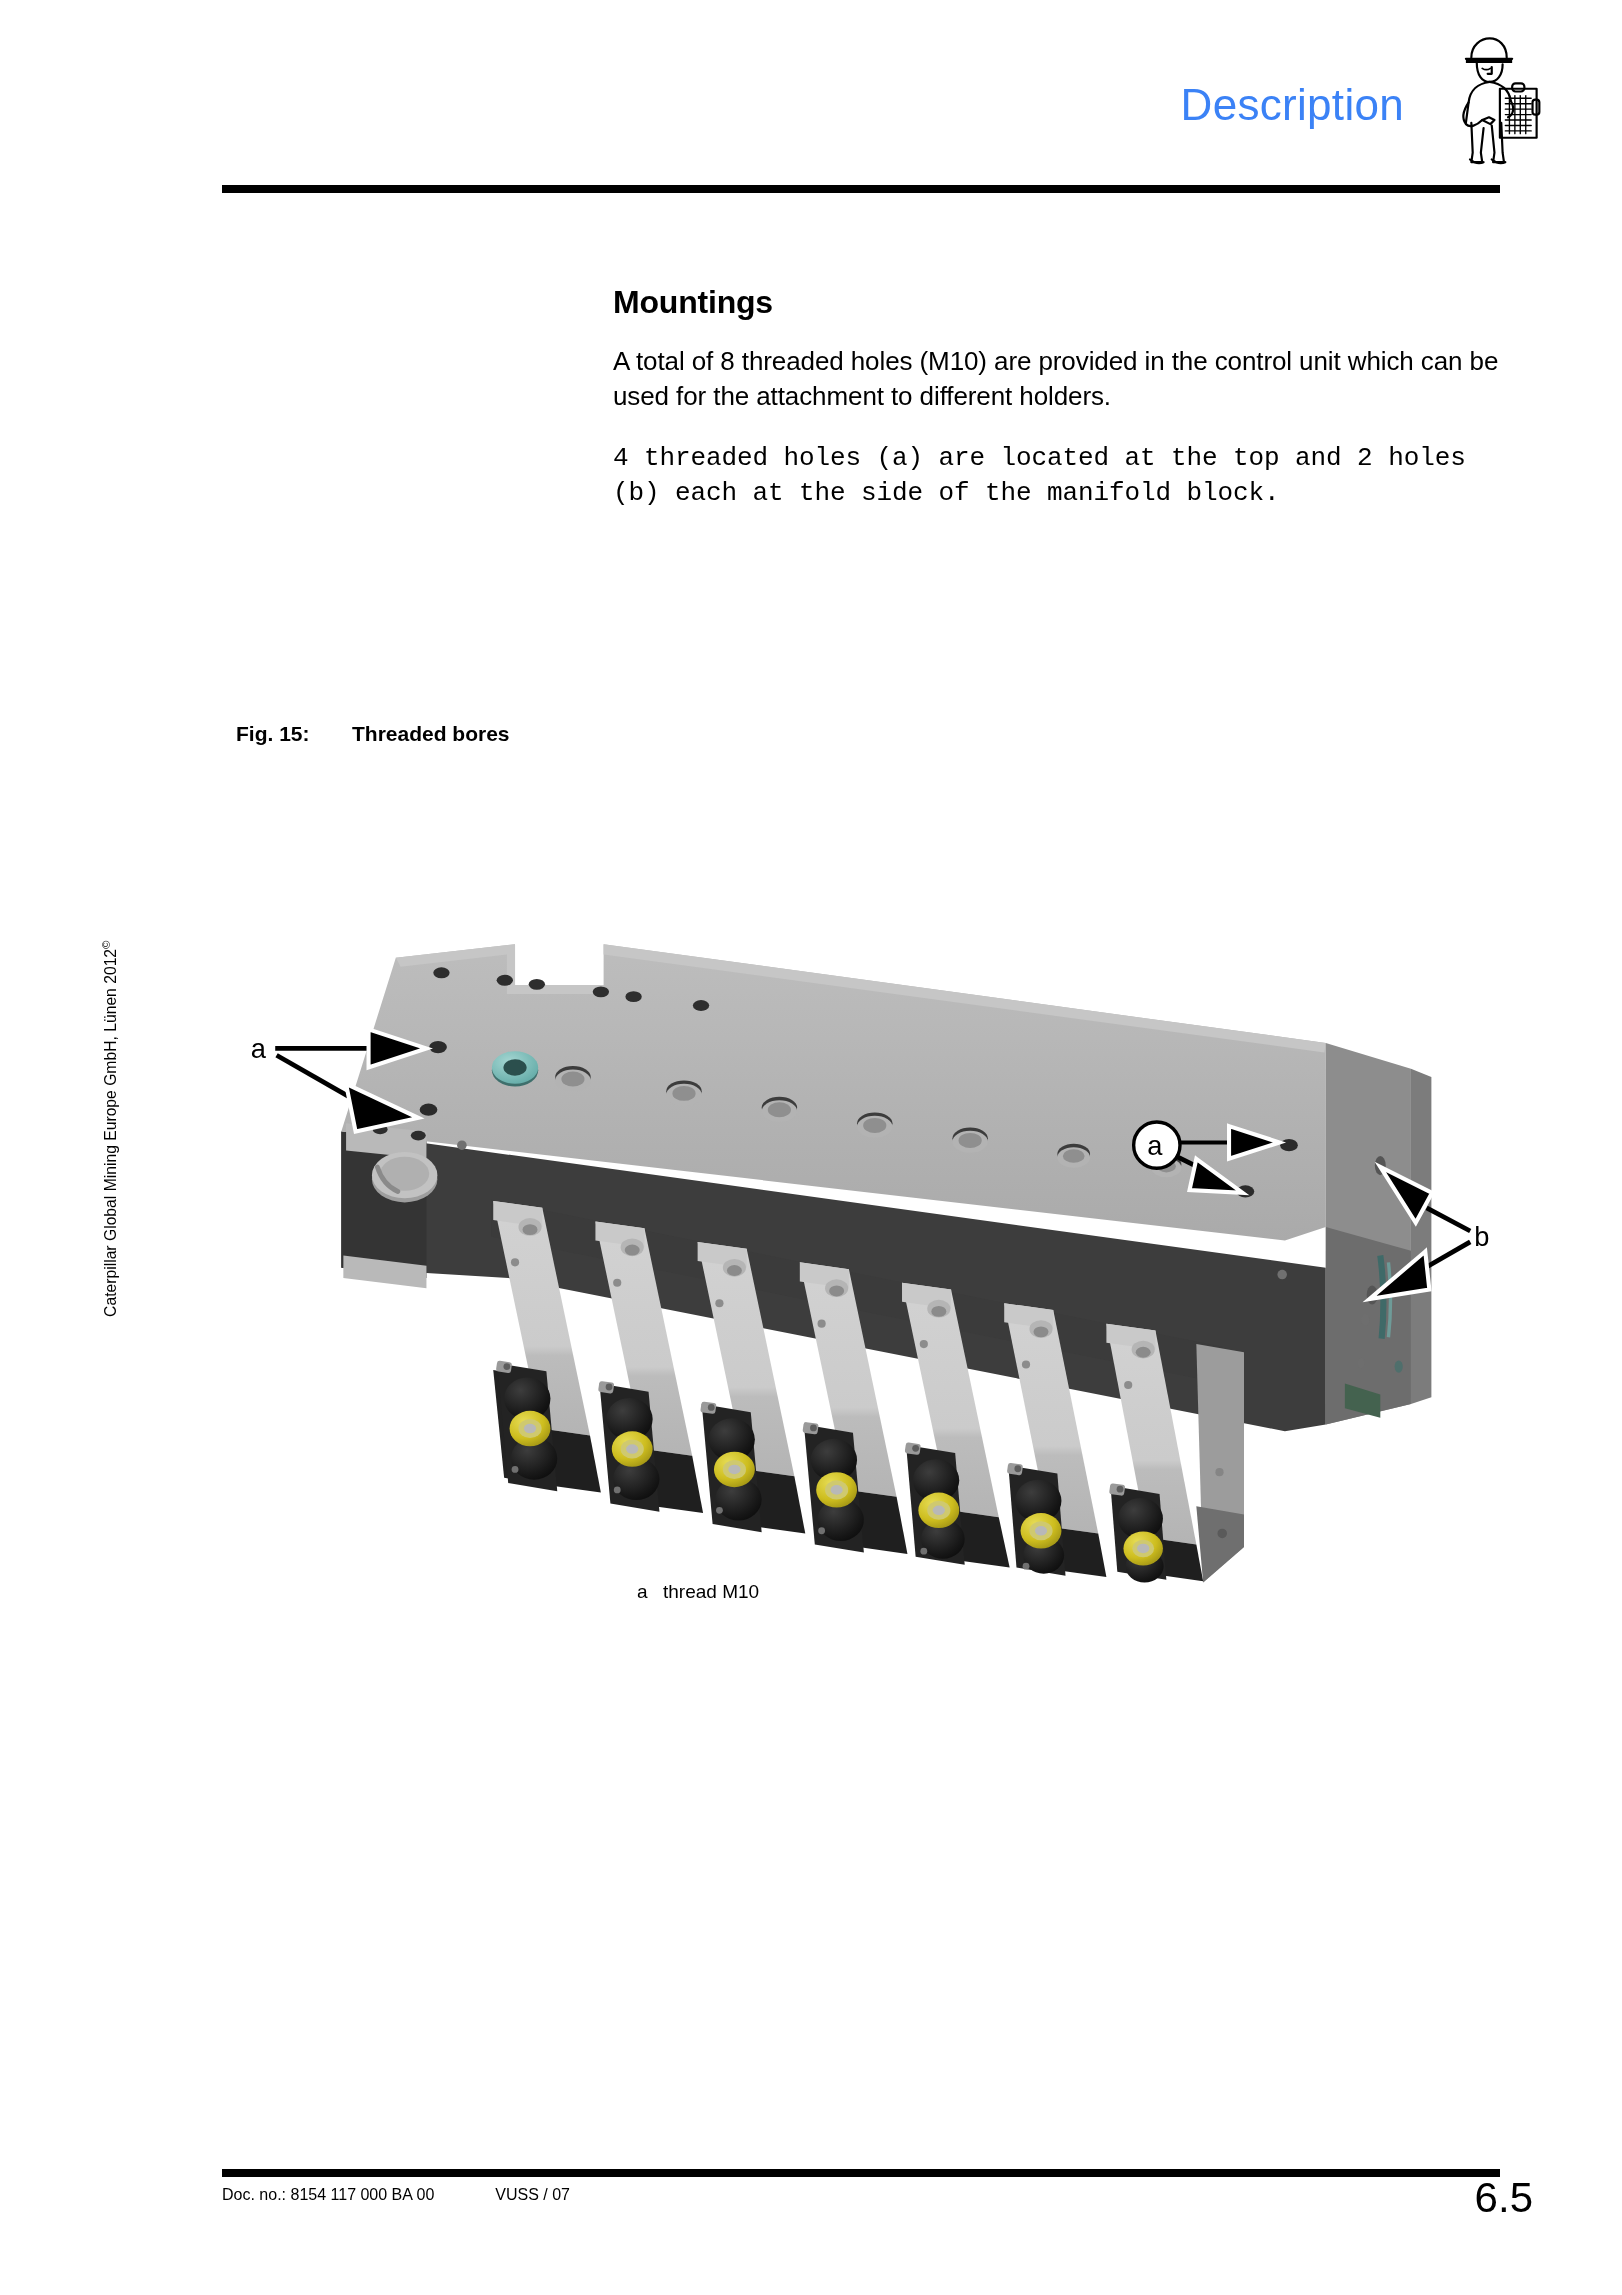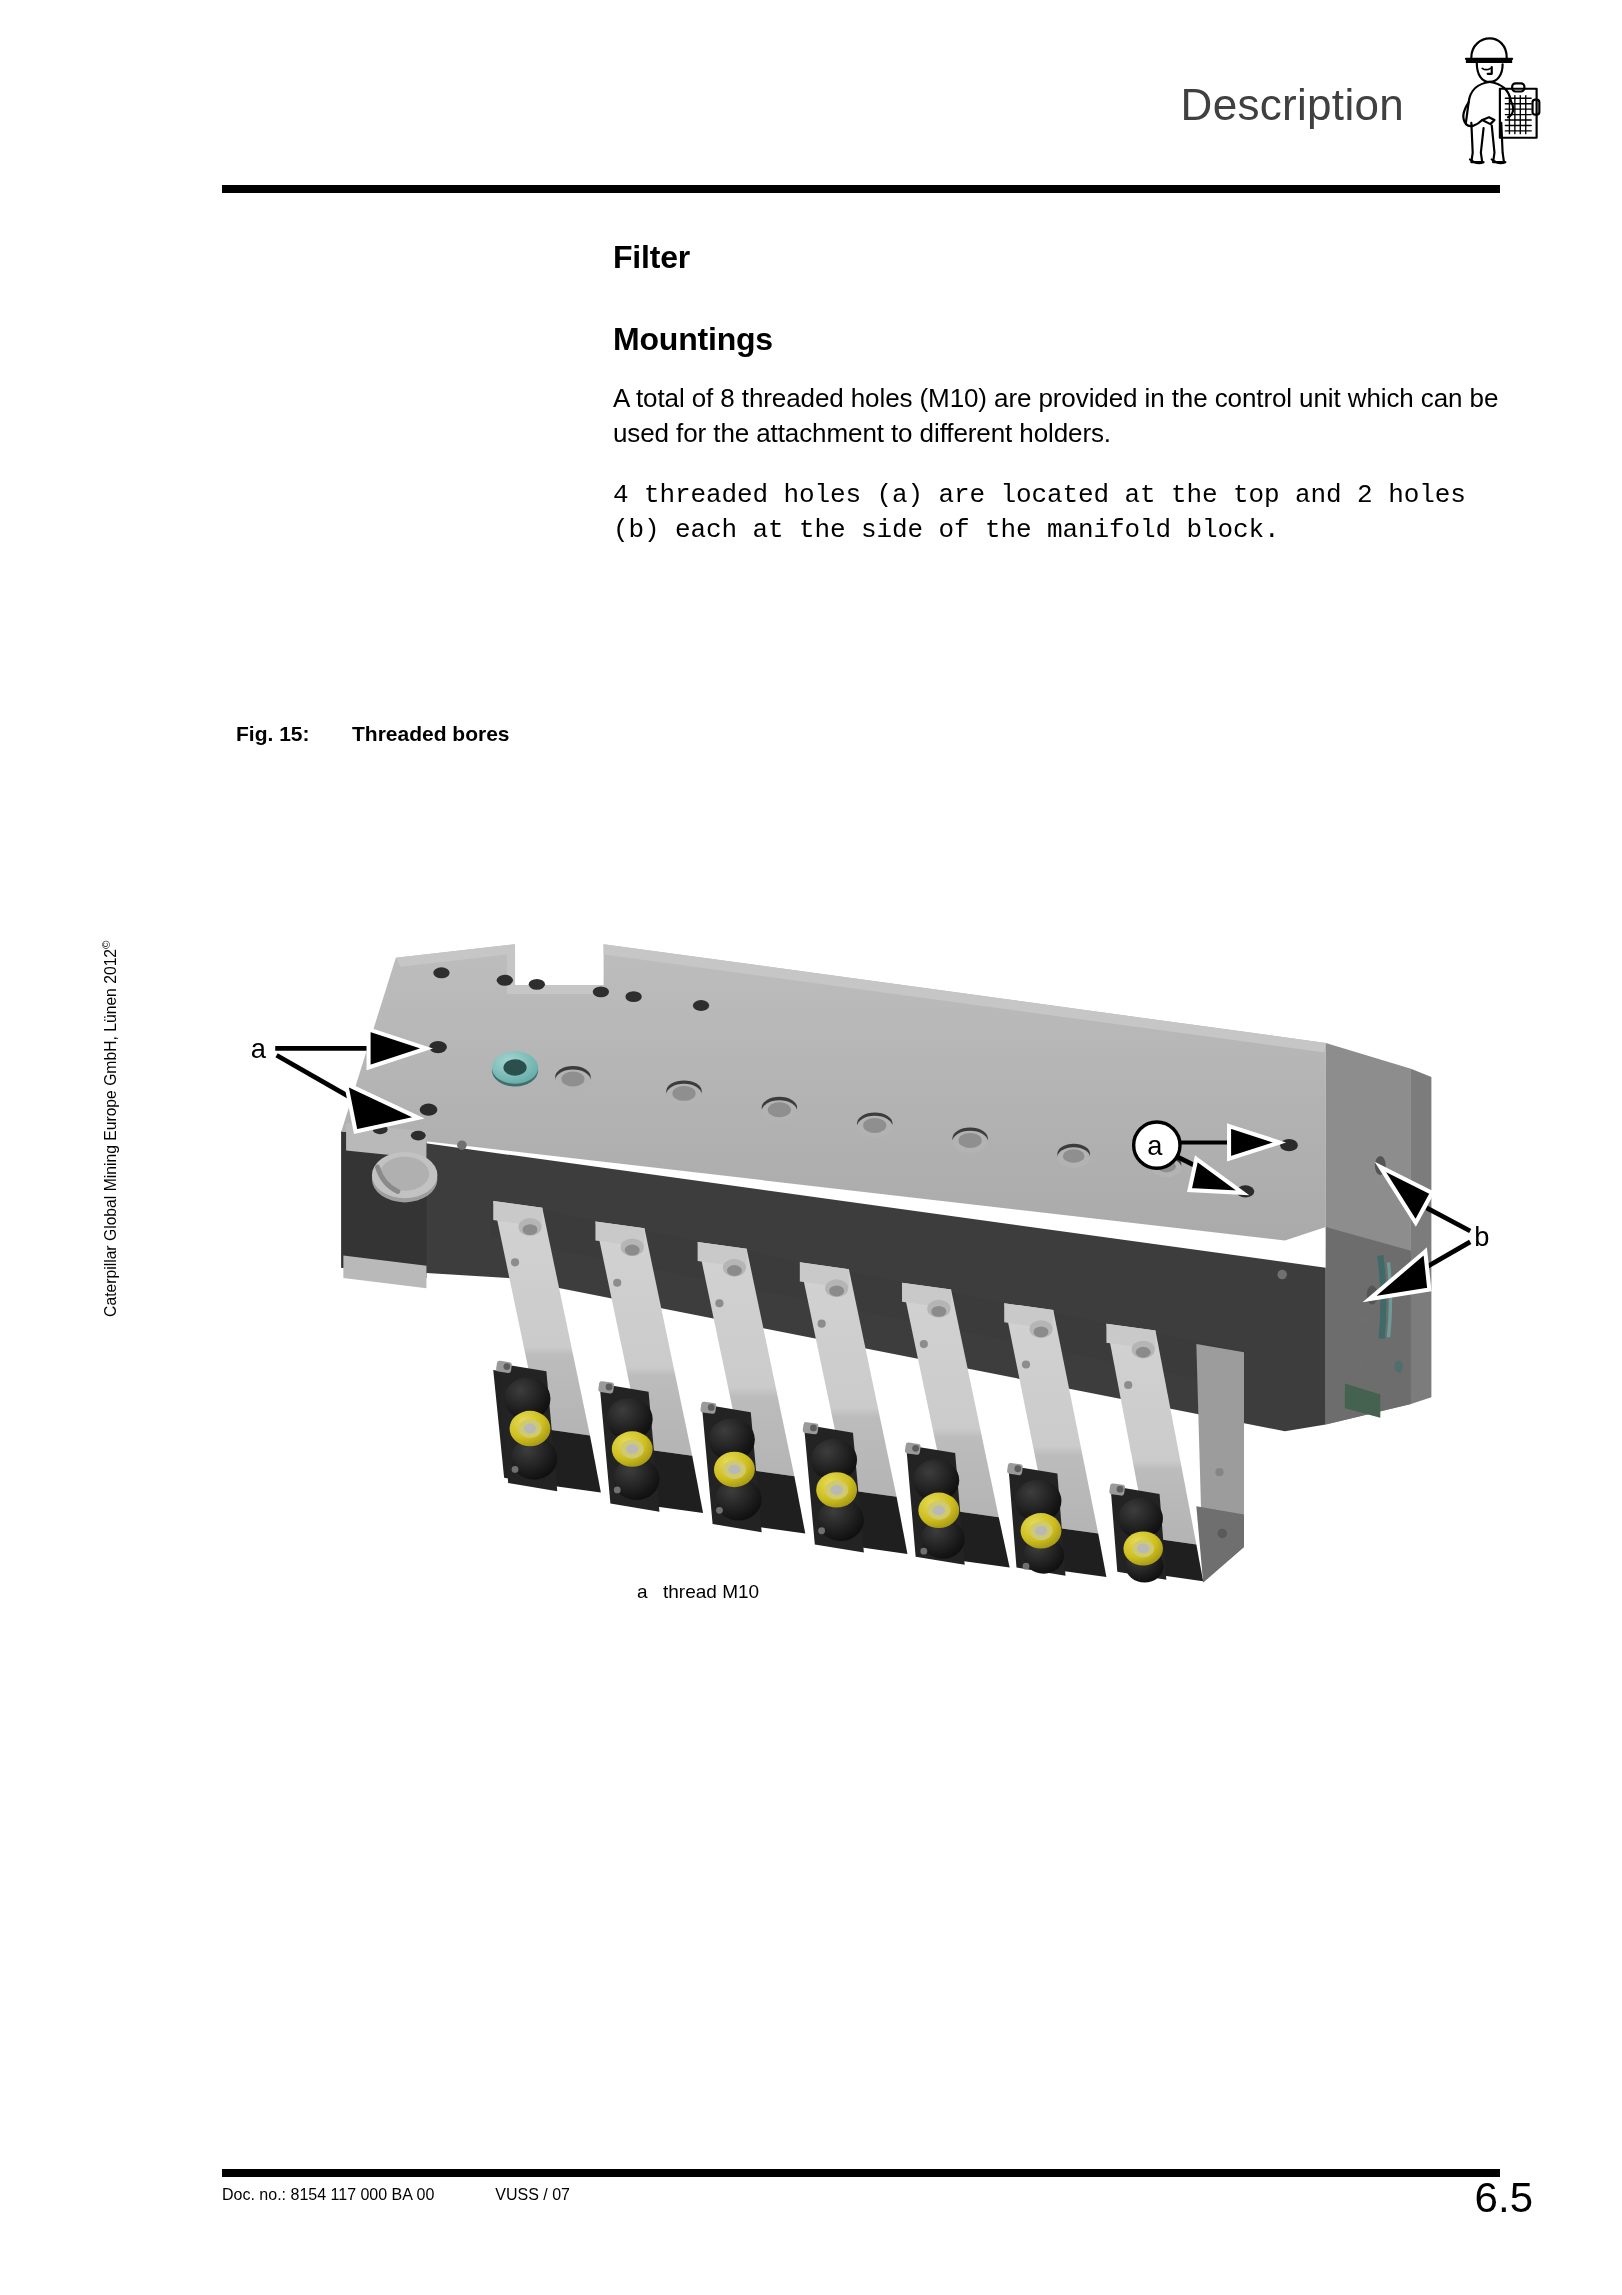--- a/index.html
+++ b/index.html
@@ -22,21 +22,21 @@
   
   .header-title {
     position: absolute;
     left: 818px;
     top: 80px;
     width: 586px;
     text-align: right;
     font-size: 44px;
     font-weight: 400;
     letter-spacing: 0.3px;
-    color: #404040;
+    color: #3b82f6;
   }
   .header-icon {
     position: absolute;
     left: 1452px;
     top: 33px;
     width: 89px;
     height: 136px;
   }
   .header-rule {
     position: absolute;
@@ -198,21 +198,20 @@
         <path d="M86 100 C92 110 90 120 82 124"></path>
       </g>
     </svg>
   </div>
 
   <div class="header-rule"></div>
 
   <div class="side-copyright"><span>Caterpillar Global Mining Europe GmbH, Lünen 2012</span><sup>©</sup></div>
 
   <div class="content">
-    <h2 class="section-head">Filter</h2>
 
     <h2 class="section-head second">Mountings</h2>
     <p class="body-par">A total of 8 threaded holes (M10) are provided in the control unit which can be used for the attachment to different holders.</p>
     <p class="body-par last">4 threaded holes (a) are located at the top and 2 holes (b) each at the side of the manifold block.</p>
   </div>
 
   <div class="fig-caption"><span class="fig-num">Fig. 15:</span><span>Threaded bores</span></div>
 
   <div class="figure">
     <svg width="1281" height="838" viewBox="0 0 1880 1230" xmlns="http://www.w3.org/2000/svg">

